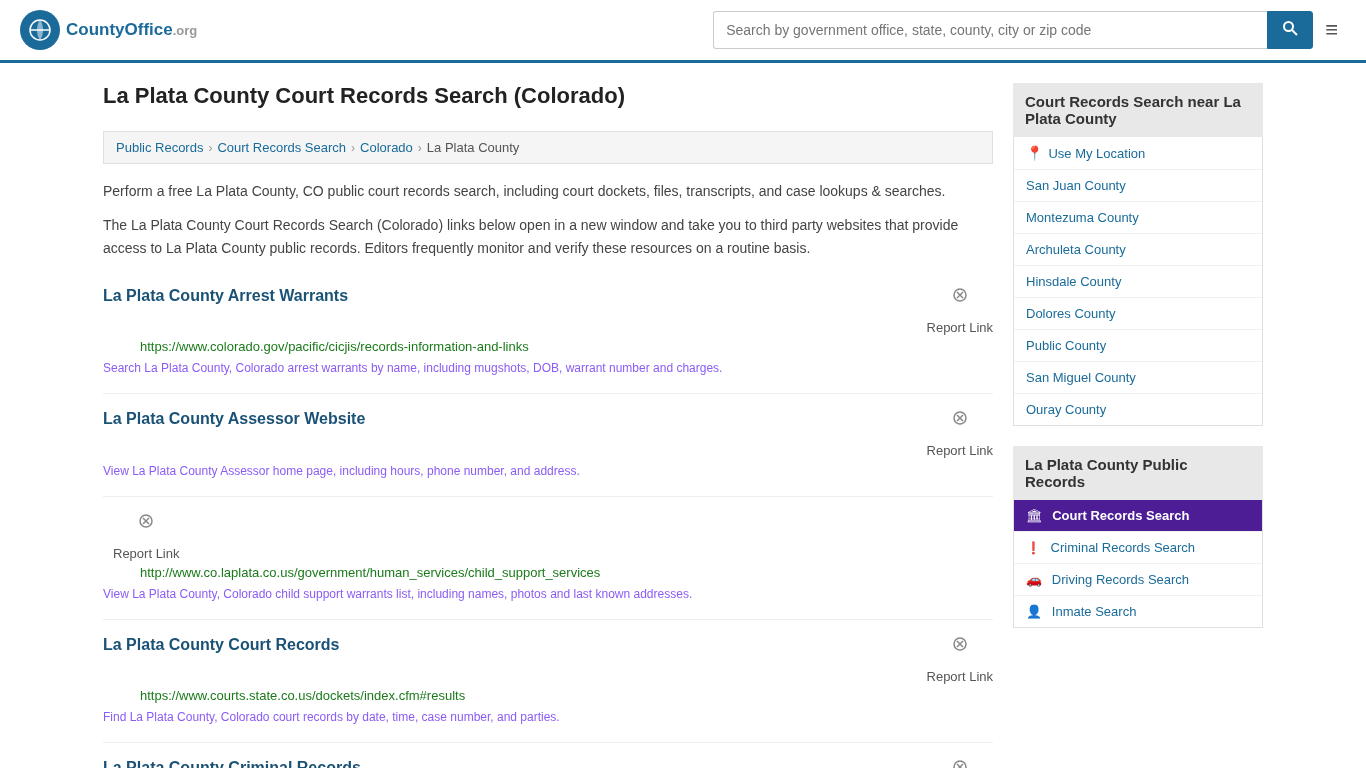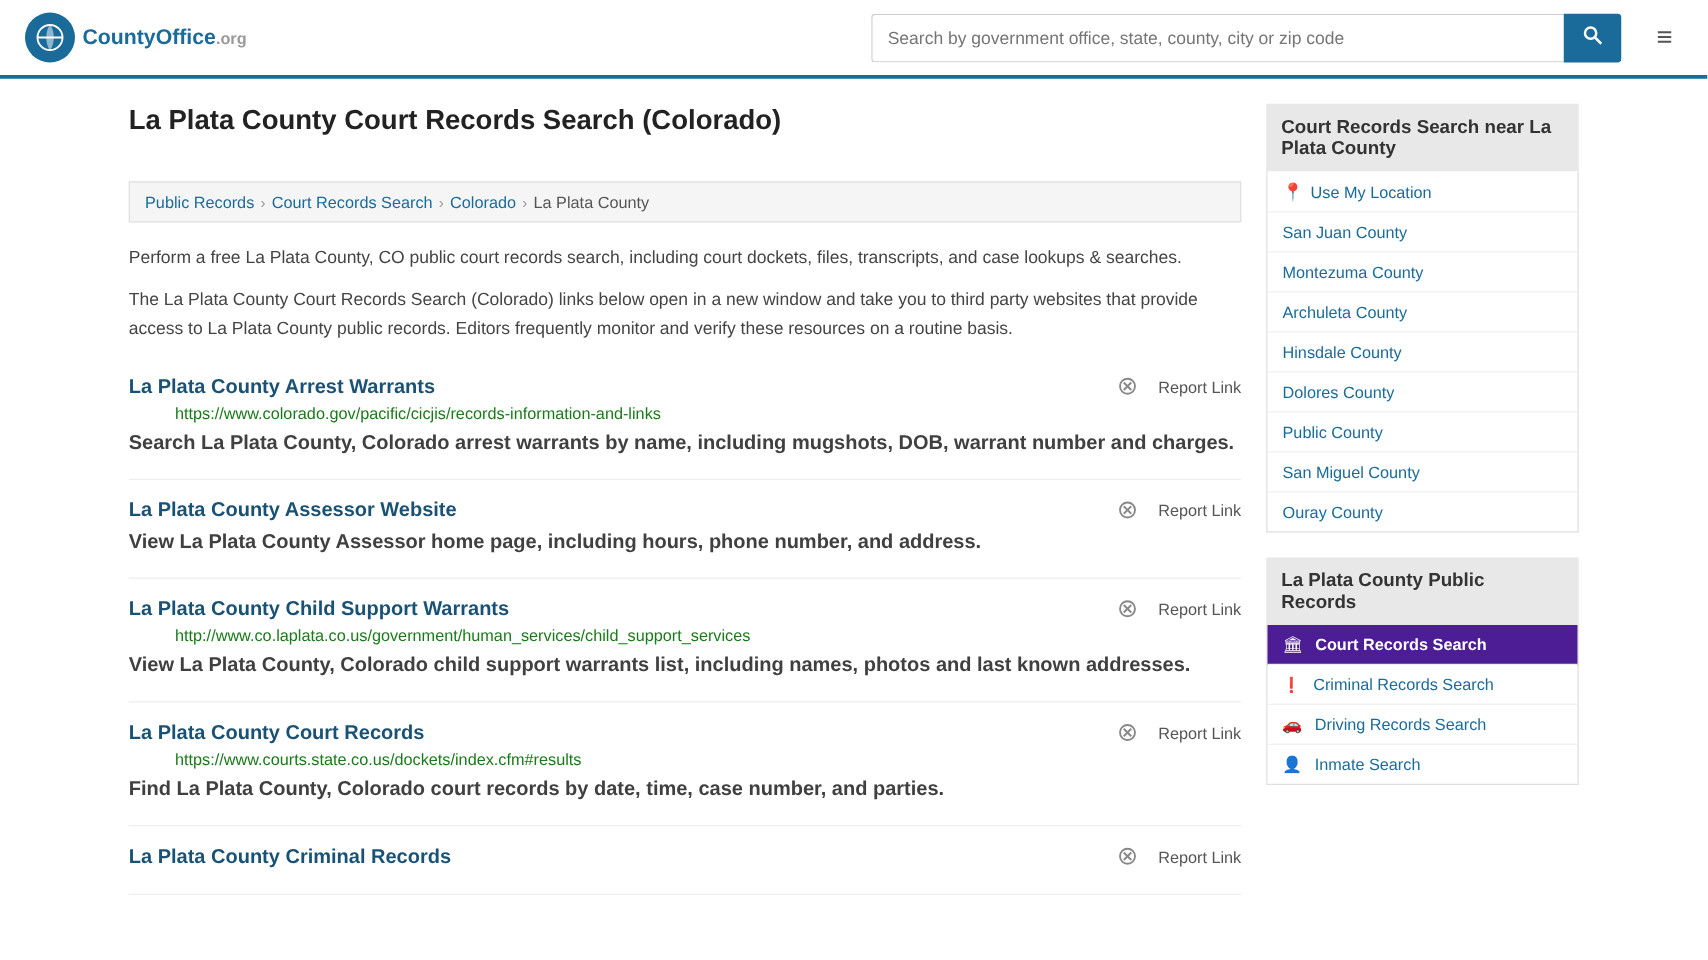--- a/index.html
+++ b/index.html
@@ -5,21 +5,21 @@
     * { box-sizing: border-box; margin: 0; padding: 0; }
     body { font-family: Arial, sans-serif; font-size: 14px; color: #333; background: #fff; }
 
     
     #header {
       background: #fff;
       border-bottom: 3px solid #1a6b9a;
       padding: 10px 20px;
       display: flex;
       align-items: center;
-      gap: 20px;
+      gap: 4px;
     }
     #logo-area {
       display: flex;
       align-items: center;
       gap: 6px;
       text-decoration: none;
       color: #333;
       font-size: 18px;
       font-weight: bold;
       flex-shrink: 0;
@@ -80,21 +80,21 @@
       gap: 20px;
     }
     #left-col { flex: 1; min-width: 0; }
     #right-col { width: 250px; flex-shrink: 0; }
 
     
     #page-title {
       font-size: 22px;
       font-weight: bold;
       color: #222;
-      margin-bottom: 30px;
+      margin-bottom: 16px;
       padding-bottom: 6px;
     }
 
     
     #breadcrumb {
       background: #f5f5f5;
       border: 1px solid #e0e0e0;
       padding: 8px 12px;
       font-size: 13px;
       color: #555;
@@ -132,29 +132,30 @@
     .report-link {
       display: flex;
       align-items: center;
       gap: 17px;
       font-size: 13px;
       color: #555;
       cursor: pointer;
       white-space: nowrap;
       flex-shrink: 0;
       margin-left: 10px;
+      flex-direction: column;
     }
     .result-url {
       font-size: 13px;
       color: #1a7a1a;
       margin-bottom: 5px;
       word-break: break-all;
       margin-left: 37px;
     }
-    .result-desc { font-size: 16px; color: #404040; line-height: 1.5; font-weight: bold; }
+    .result-desc { font-size: 12px; color: #8b5cf6; line-height: 1.5; }
 
     
     .sidebar-section {
       margin-bottom: 20px;
     }
     .sidebar-header {
       background: #e8e8e8;
       padding: 10px 12px;
       font-size: 15px;
       font-weight: bold;
@@ -277,21 +278,20 @@
               <line x1="11" y1="5" x2="5" y2="11" stroke="#888" stroke-width="1.5"></line>
             </svg>
             <span>Report Link</span>
           </div>
         </div>
         <div class="result-desc">View La Plata County Assessor home page, including hours, phone number, and address.</div>
       </div>
 
       <div class="result-item">
         <div class="result-header">
-          <a class="result-title" href="#">La Plata County Child Support Warrants</a>
           <div class="report-link">
             <svg width="16" height="16" viewBox="0 0 16 16" fill="none">
               <circle cx="8" cy="8" r="6" stroke="#888" stroke-width="1.5" fill="none"></circle>
               <line x1="5" y1="5" x2="11" y2="11" stroke="#888" stroke-width="1.5"></line>
               <line x1="11" y1="5" x2="5" y2="11" stroke="#888" stroke-width="1.5"></line>
             </svg>
             <span>Report Link</span>
           </div>
         </div>
         <div class="result-url">http://www.co.laplata.co.us/government/human_services/child_support_services</div>

